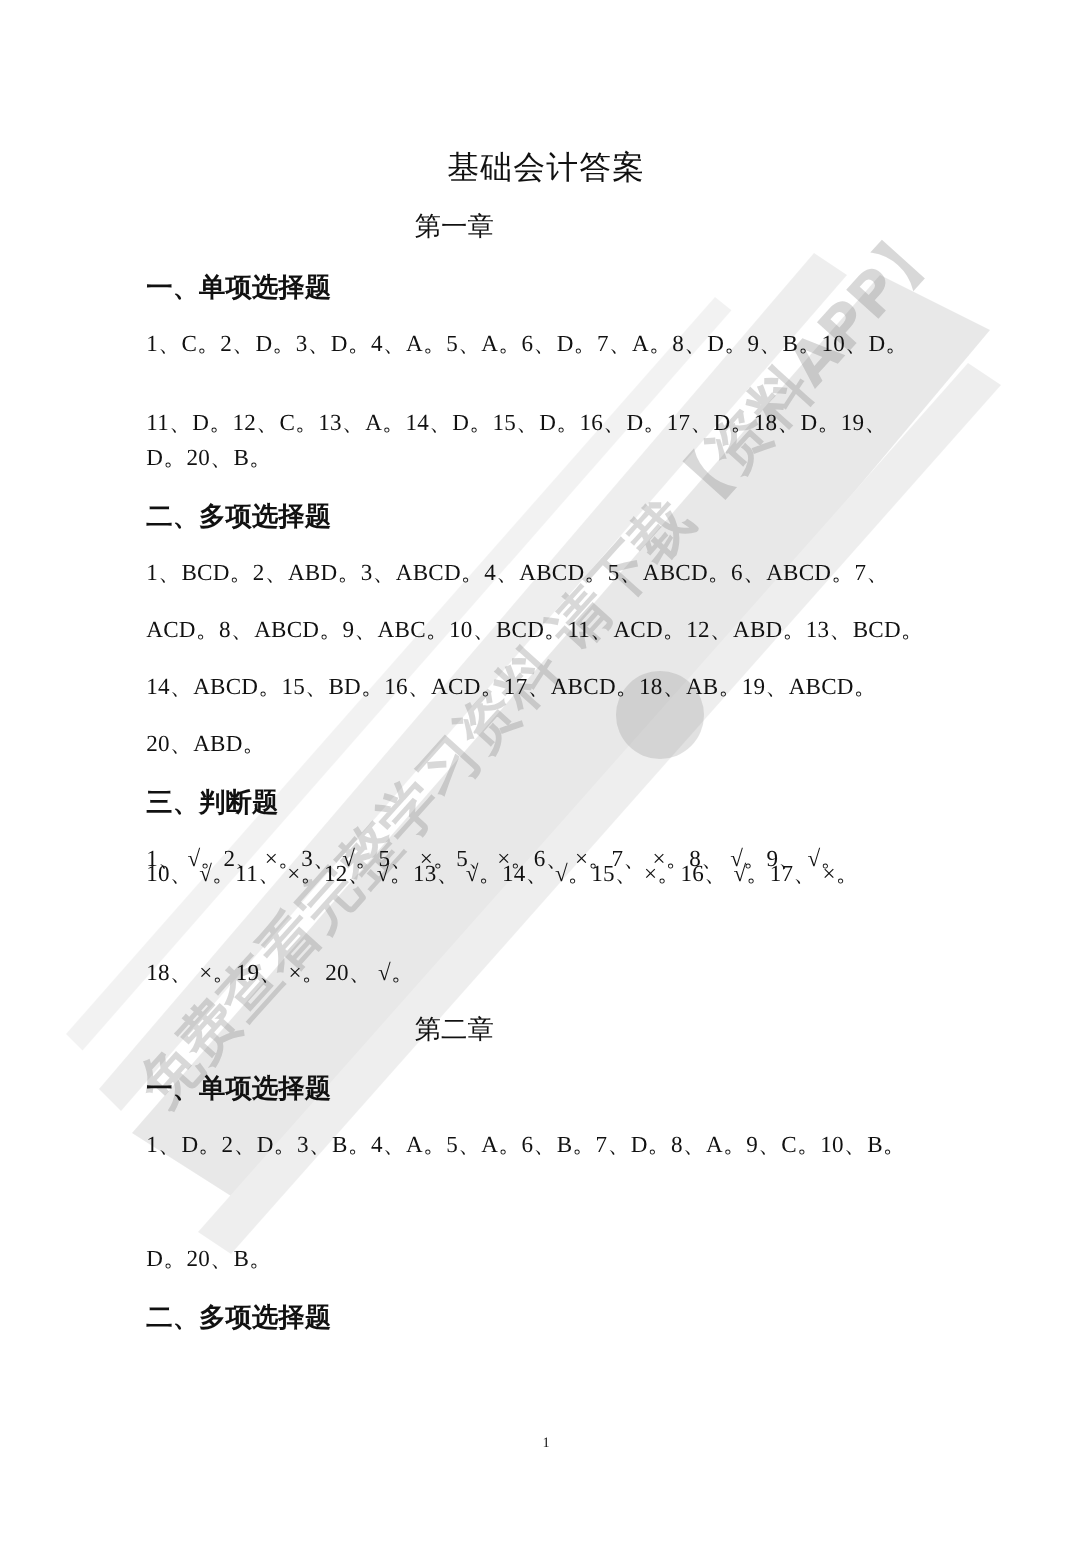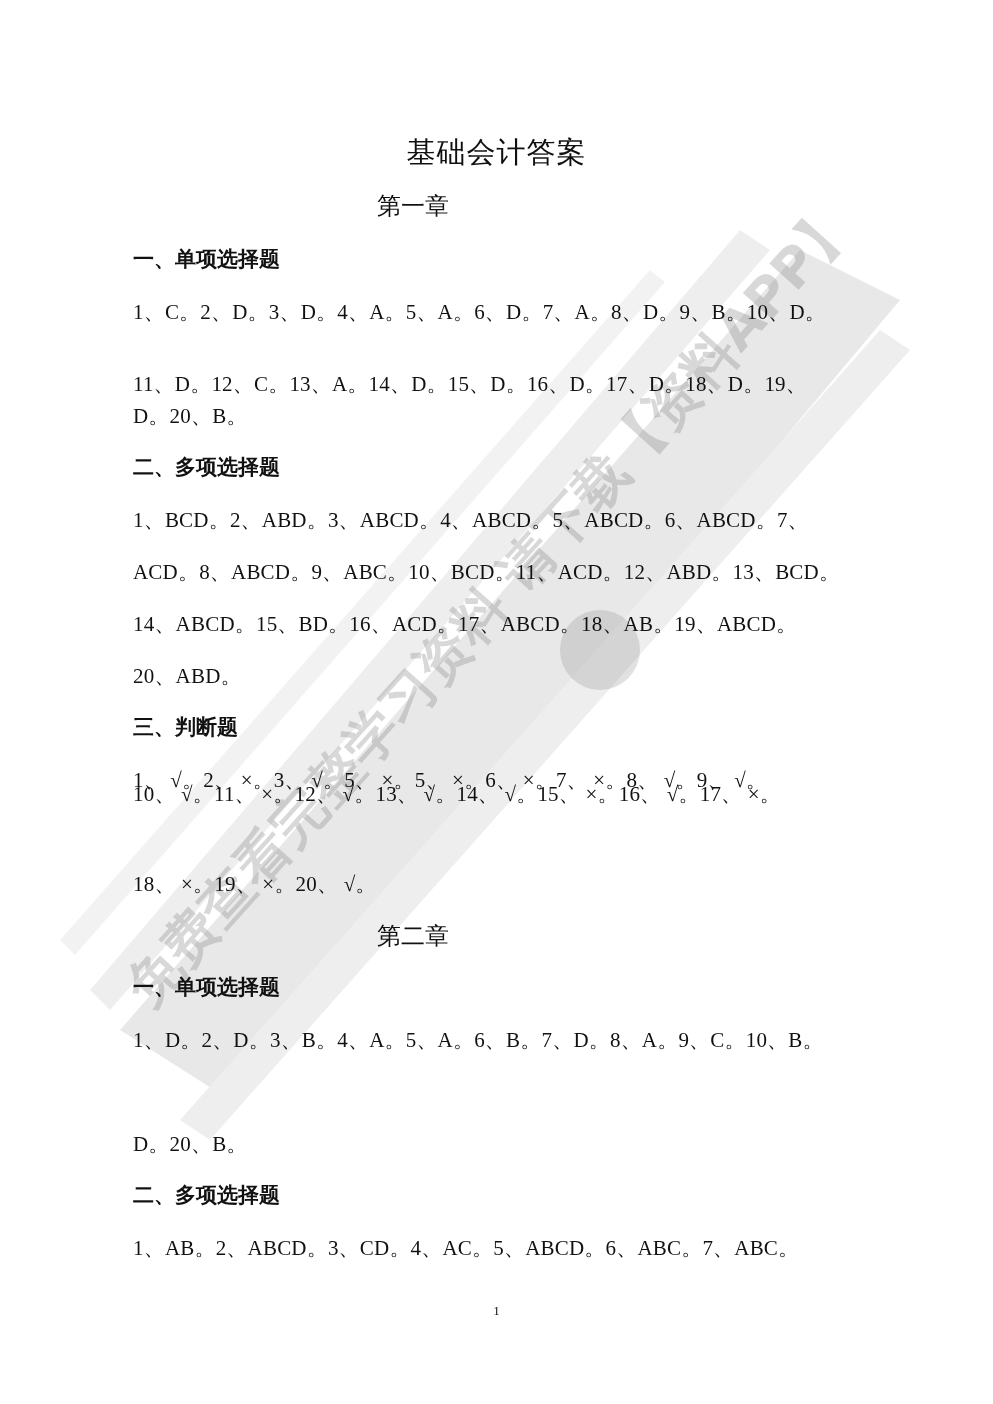--- a/index.html
+++ b/index.html
@@ -1,21 +1,21 @@
 <!DOCTYPE html>
 <html><head>
 <meta charset="utf-8">
 <style>
   html, body { margin: 0; padding: 0; background: #ffffff; }
   body { width: 993px; height: 1404px; position: relative; overflow: hidden; font-family: "Liberation Serif", "DejaVu Serif", serif; color: #111; }
   .watermark { position: absolute; left: 0; top: 0; width: 993px; height: 1404px; pointer-events: none; z-index: 0; }
   .page { position: absolute; left: 0; top: 0; width: 993px; height: 1404px; z-index: 1; }
   .title { position: absolute; top: 133px; left: 0; width: 993px; text-align: center; font-family: "DejaVu Sans", sans-serif; font-size: 29px; font-weight: normal; letter-spacing: 1px; }
   .chapter { position: absolute; left: 0; width: 826px; text-align: center; font-family: "DejaVu Sans", sans-serif; font-size: 24px; }
-  .section { position: absolute; left: 133px; font-family: "DejaVu Sans", sans-serif; font-size: 21px; font-weight: bold; }
+  .section { position: absolute; left: 133px; font-family: "DejaVu Sans", sans-serif; font-size: 24px; font-weight: bold; }
   .line { position: absolute; left: 133px; width: 740px; font-size: 21px; white-space: nowrap; letter-spacing: 0.2px; }
   .pageno { position: absolute; top: 1303px; left: 0; width: 993px; text-align: center; font-size: 13px; }
 </style>
 </head>
 <body>
 
 <svg class="watermark" viewBox="0 0 993 1404" xmlns="http://www.w3.org/2000/svg">
   <g opacity="0.22">
     <polygon points="120,1030 800,250 900,300 230,1100" fill="#9a9a9a"></polygon>
     <polygon points="90,990 740,230 770,250 110,1010" fill="#b5b5b5"></polygon>
@@ -49,16 +49,15 @@
   <div class="line" style="top:780px">10、 √。11、 ×。12、 √。13、 √。14、 √。15、 ×。16、 √。17、 ×。</div>
   <div class="line" style="top:870px">18、 ×。19、 ×。20、 √。</div>
 
   <div class="chapter" style="top:920px">第二章</div>
 
   <div class="section" style="top:973px">一、单项选择题</div>
   <div class="line" style="top:1026px">1、D。2、D。3、B。4、A。5、A。6、B。7、D。8、A。9、C。10、B。</div>
   <div class="line" style="top:1130px">D。20、B。</div>
 
   <div class="section" style="top:1181px">二、多项选择题</div>
-  <div class="line" style="top:1234px">1、AB。2、ABCD。3、CD。4、AC。5、ABCD。6、ABC。7、ABC。</div>
 
   <div class="pageno">1</div>
 </div>
 
 </body></html>

